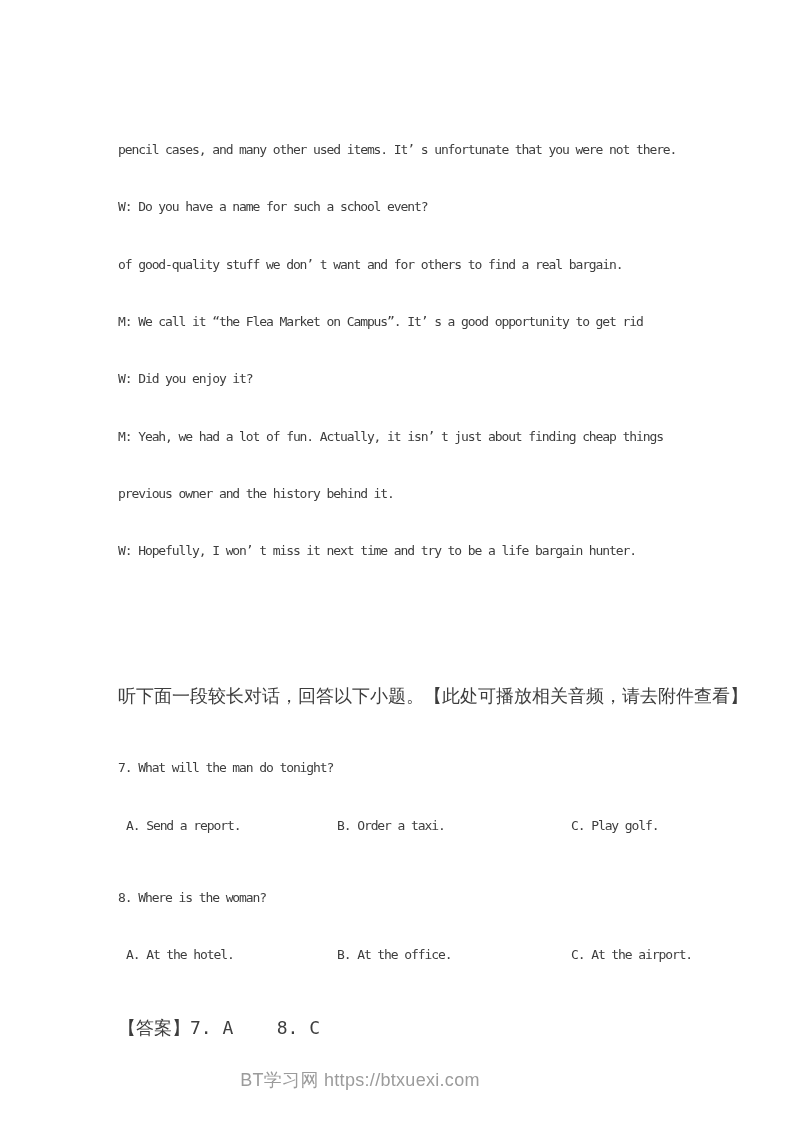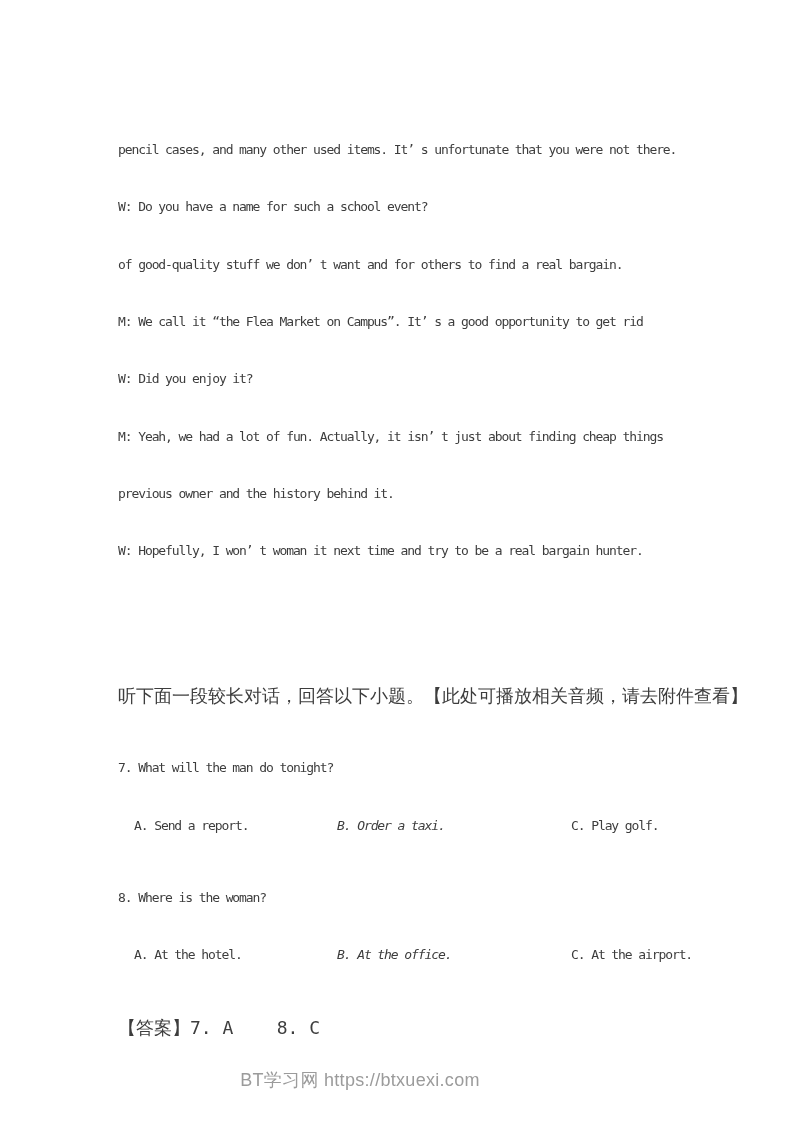--- a/index.html
+++ b/index.html
@@ -32,22 +32,22 @@
     line-height: 27.35px;
   }
   .zh {
     font-size: 18px;
     letter-spacing: 0px;
   }
   .opt {
     position: absolute;
     top: 0;
   }
-  .opt.a { left: 16px; text-align: center; }
-  .opt.b { left: 219px; font-style: italic; }
+  .opt.a { left: 8px; text-align: center; }
+  .opt.b { left: 219px; }
   .opt.c { left: 435px; margin-left: 18px; }
   .footer {
     position: absolute;
     top: 1068px;
     left: 0;
     width: 720px;
     text-align: center;
     font-family: "Liberation Sans", "DejaVu Sans", sans-serif;
     font-size: 18px;
     color: #9b9b9b;
@@ -60,21 +60,21 @@
 <div class="page">
   <div class="content">
 
     <div class="ln">pencil cases, and many other used items. It’ s unfortunate that you were not there.</div>
     <div class="ln">W: Do you have a name for such a school event?</div>
     <div class="ln">of good-quality stuff we don’ t want and for others to find a real bargain.</div>
     <div class="ln">M: We call it “the Flea Market on Campus”. It’ s a good opportunity to get rid</div>
     <div class="ln">W: Did you enjoy it?</div>
     <div class="ln">M: Yeah, we had a lot of fun. Actually, it isn’ t just about finding cheap things</div>
     <div class="ln">previous owner and the history behind it.</div>
-    <div class="ln">W: Hopefully, I won’ t woman it next time and try to be a real bargain hunter.</div>
+    <div class="ln">W: Hopefully, I won’ t miss it next time and try to be a life bargain hunter.</div>
 
     <div class="ln"></div>
 
     <div class="ln zh">听下面一段较长对话，回答以下小题。【此处可播放相关音频，请去附件查看】</div>
 
     <div class="ln">7. What will the man do tonight?</div>
     <div class="ln">
       <span class="opt a">A. Send a report.</span>
       <span class="opt b">B. Order a taxi.</span>
       <span class="opt c">C. Play golf.</span>

